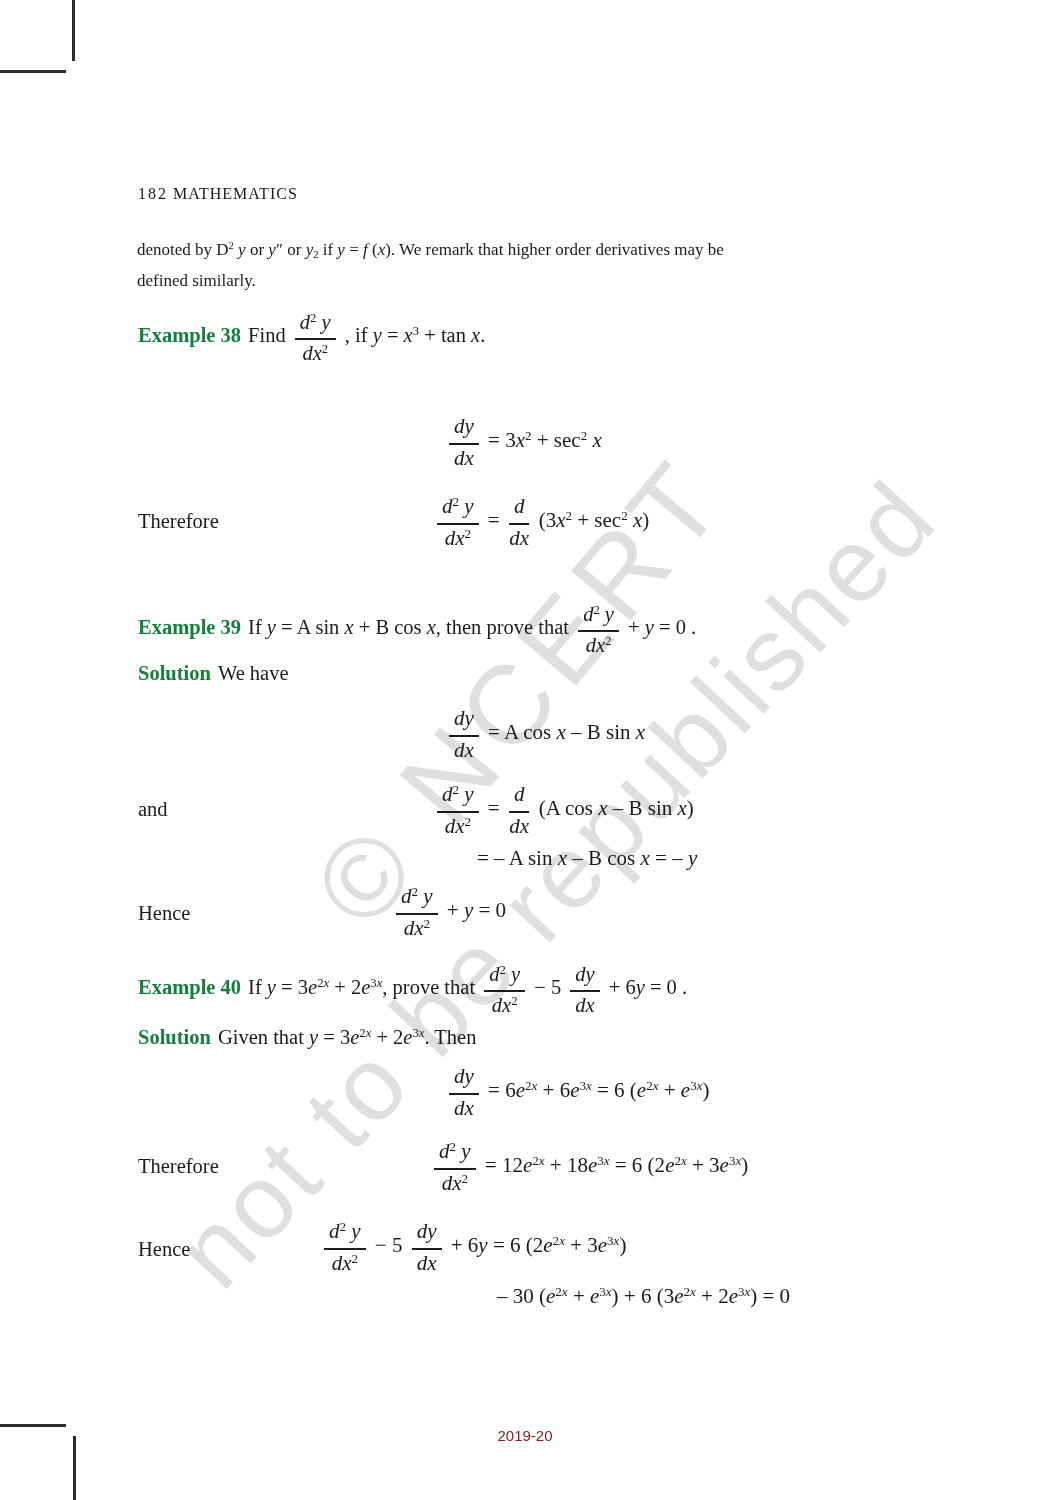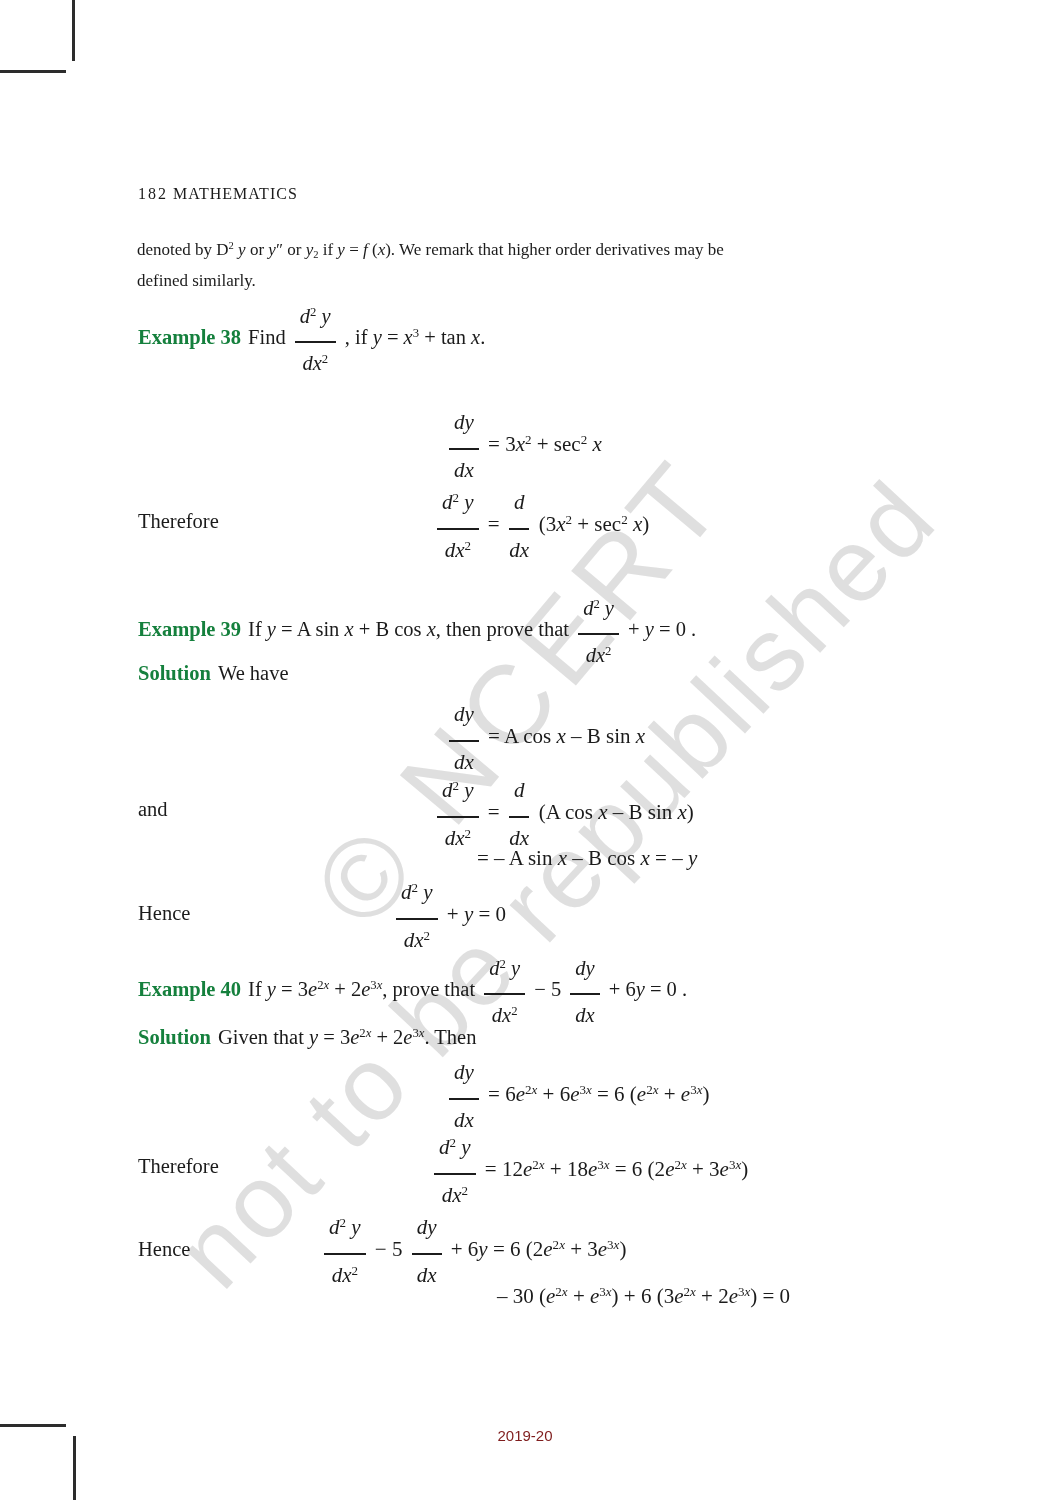--- a/index.html
+++ b/index.html
@@ -29,22 +29,22 @@
   .eqrow{position:absolute;white-space:nowrap;font-size:21px;line-height:60px;}
   .eqline{position:absolute;white-space:nowrap;font-size:21px;}
   .sideword{position:absolute;left:138px;font-size:20.5px;}
   .footer{position:absolute;left:0;top:1427px;width:100%;text-align:center;
           font-family:"Liberation Sans", sans-serif;font-size:15px;color:#7f1d1d;}
   
   i{font-style:italic;}
   sup{font-size:0.62em;vertical-align:baseline;position:relative;top:-0.55em;line-height:0;}
   sub{font-size:0.62em;vertical-align:baseline;position:relative;top:0.28em;line-height:0;}
   .frac{display:inline-block;vertical-align:middle;text-align:center;margin:0 4px;line-height:1.18;}
-  .fn{display:block;padding:0 5px 13px;border-bottom:2px solid #1c1c1c;}
-  .fd{display:block;padding-top:8px;}
+  .fn{display:block;padding:0 5px 4px;border-bottom:2px solid #1c1c1c;}
+  .fd{display:block;padding-top:1px;}
 </style>
 </head>
 <body>
 
 <div class="page">
 
   <div class="crop cm-tl-v"></div>
   <div class="crop cm-tl-h"></div>
   <div class="crop cm-bl-h"></div>
   <div class="crop cm-bl-v"></div>

